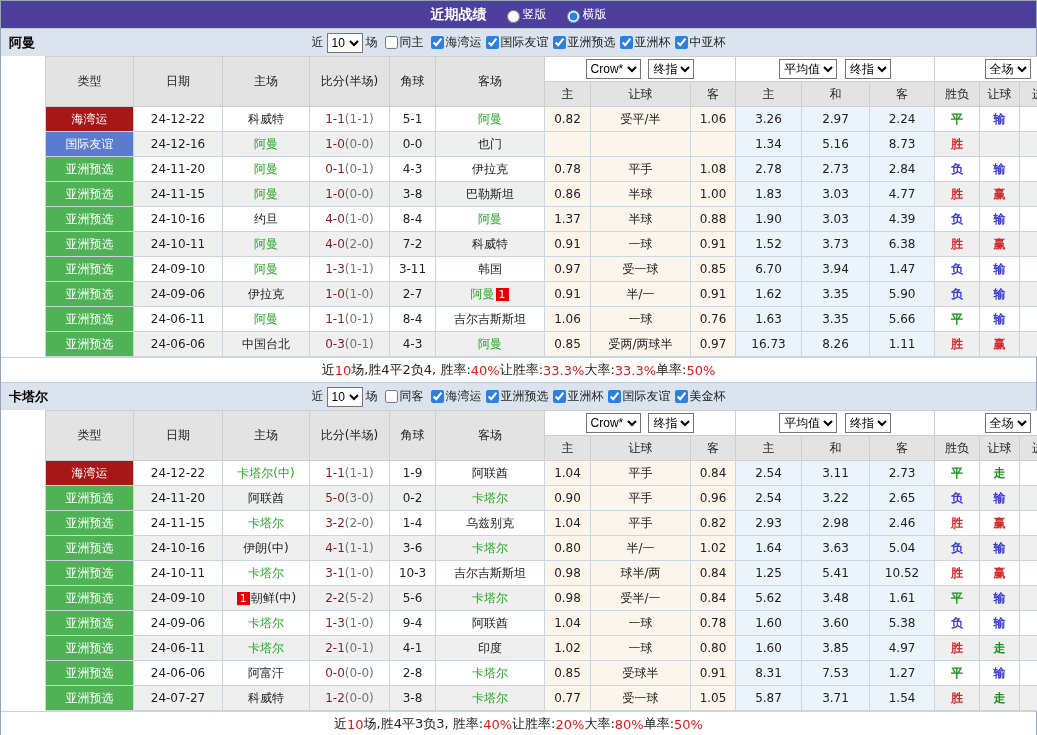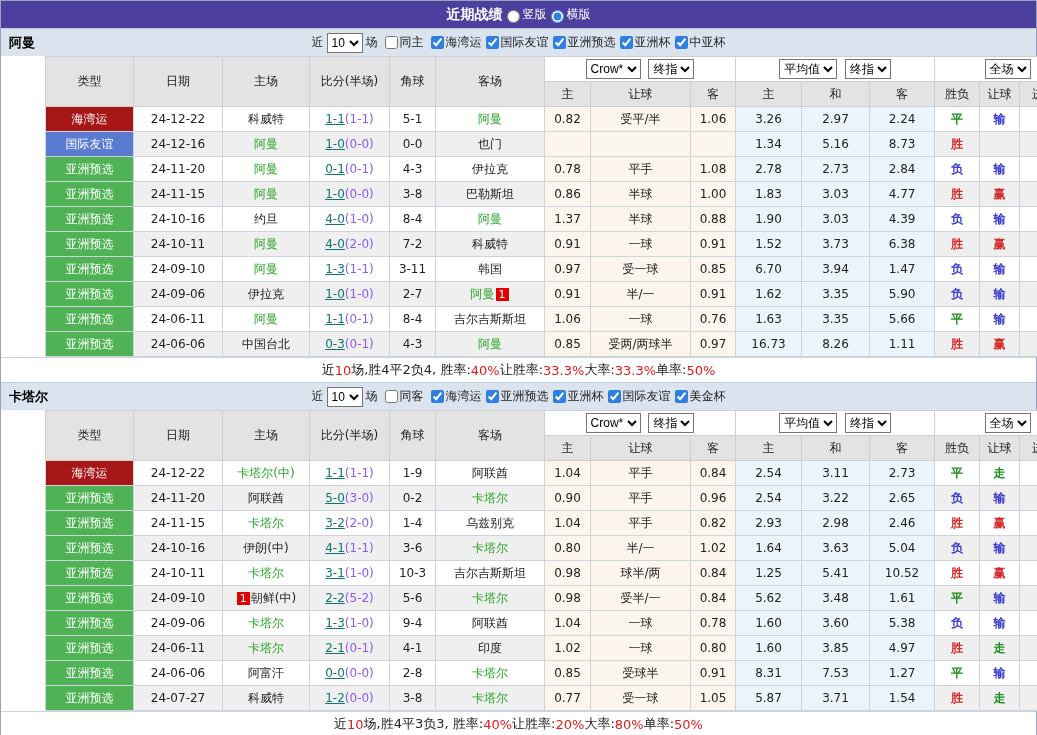--- a/index.html
+++ b/index.html
@@ -16,21 +16,21 @@
     background: #fff;
   }
   
   .titlebar {
     height: 27px;
     background: #4c3f9d;
     color: #fff;
     display: flex;
     align-items: center;
     justify-content: center;
-    gap: 4px;
+    gap: 20px;
   }
   .titlebar .title { font-weight: bold; font-size: 14px; }
   .titlebar label {
     display: inline-flex; align-items: flex-end; gap: 3px;
     font-size: 12px; cursor: pointer;
   }
   .titlebar input[type=radio] { margin: 0; accent-color: #2f7fe0; }
   
   .section-bar {
     position: relative;
@@ -80,22 +80,22 @@
     border: 1px solid #767676; background: #fff;
   }
   tbody tr.odd  td { background: #fff; }
   tbody tr.even td { background: #efefef; }
   tbody td.ocell { background: #fbf5ec !important; }
   tbody td.acell { background: #eaf4fa !important; }
   td.type { color: #fff; font-size: 12px; }
   td.tc-red   { background: #a81717 !important; }
   td.tc-blue  { background: #5b7bd0 !important; }
   td.tc-green { background: #4fb254 !important; }
-  .sc-main { color: #0f766e; text-decoration: underline; }
-  .sc-half { color: #8b5cf6; }
+  .sc-main { color: #7f1d1d; }
+  .sc-half { color: #737373; }
   .team-focus { color: #28a428; }
   .team-plain { color: #222; }
   .card-badge {
     display: inline-block;
     background: #e00000; color: #fff;
     font-size: 11px; line-height: 13px;
     padding: 0 3px; margin: 0 1px;
   }
   td.res { font-weight: bold; }
   .c-red   { color: #d42b2b; }

